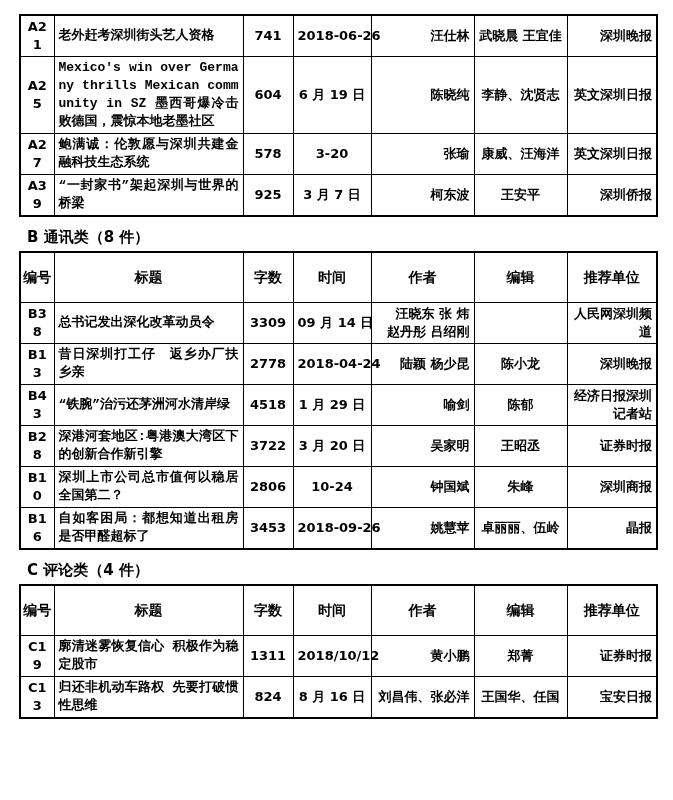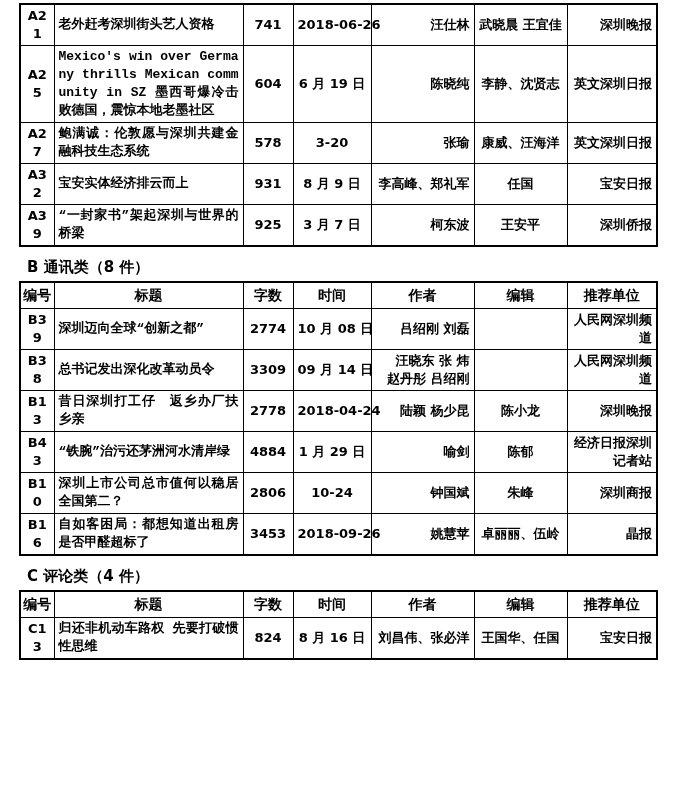--- a/index.html
+++ b/index.html
@@ -23,29 +23,29 @@
     border: 1px solid #000;
     vertical-align: middle;
     overflow-wrap: break-word;
     word-break: break-all;
   }
   table.doc-table th {
     font-size: 14px;
     line-height: 17px;
     font-weight: bold;
     text-align: center;
-    padding: 4px 2px;
+    padding: 16px 2px;
   }
   table.doc-table td {
     font-size: 13px;
     line-height: 18px;
     padding: 2px 4px;
     font-weight: 600;
   }
-  #table-a { margin-top: 3px; }
+  #table-a { margin-top: 14px; }
   .c-id     { text-align: center; padding: 2px 1px; }
   .c-title  { text-align: justify; text-align-last: left; font-family: Liberation Mono, monospace; }
   .c-words  { text-align: center; }
   .c-date   { text-align: center; white-space: nowrap; }
   .c-author { text-align: right; padding: 2px 3px; white-space: pre-line; }
   .c-editor { text-align: center; padding: 2px 3px; }
   .c-unit   { text-align: right; padding: 2px 2px; }
   .sec-title {
     font-size: 15px;
     line-height: 18px;
@@ -90,29 +90,20 @@
       <tr>
         <td class="c-id">A27</td>
         <td class="c-title">鲍满诚：伦敦愿与深圳共建金融科技生态系统</td>
         <td class="c-words">578</td>
         <td class="c-date">3-20</td>
         <td class="c-author">张瑜</td>
         <td class="c-editor">康威、汪海洋</td>
         <td class="c-unit">英文深圳日报</td>
       </tr>
       <tr>
-        <td class="c-id">A32</td>
-        <td class="c-title">宝安实体经济排云而上</td>
-        <td class="c-words">931</td>
-        <td class="c-date">8 月 9 日</td>
-        <td class="c-author">李高峰、郑礼军</td>
-        <td class="c-editor">任国</td>
-        <td class="c-unit">宝安日报</td>
-      </tr>
-      <tr>
         <td class="c-id">A39</td>
         <td class="c-title">“一封家书”架起深圳与世界的桥梁</td>
         <td class="c-words">925</td>
         <td class="c-date">3 月 7 日</td>
         <td class="c-author">柯东波</td>
         <td class="c-editor">王安平</td>
         <td class="c-unit">深圳侨报</td>
       </tr>
     </tbody>
   </table>
@@ -132,29 +123,20 @@
       <tr>
         <th>编号</th>
         <th>标题</th>
         <th>字数</th>
         <th>时间</th>
         <th>作者</th>
         <th>编辑</th>
         <th>推荐单位</th>
       </tr>
       <tr>
-        <td class="c-id">B39</td>
-        <td class="c-title">深圳迈向全球“创新之都”</td>
-        <td class="c-words">2774</td>
-        <td class="c-date">10 月 08 日</td>
-        <td class="c-author">吕绍刚 刘磊</td>
-        <td class="c-editor"></td>
-        <td class="c-unit">人民网深圳频道</td>
-      </tr>
-      <tr>
         <td class="c-id">B38</td>
         <td class="c-title">总书记发出深化改革动员令</td>
         <td class="c-words">3309</td>
         <td class="c-date">09 月 14 日</td>
         <td class="c-author">汪晓东 张 炜
 赵丹彤 吕绍刚</td>
         <td class="c-editor"></td>
         <td class="c-unit">人民网深圳频道</td>
       </tr>
       <tr>
@@ -162,25 +144,34 @@
         <td class="c-title">昔日深圳打工仔　返乡办厂扶乡亲</td>
         <td class="c-words">2778</td>
         <td class="c-date">2018-04-24</td>
         <td class="c-author">陆颖 杨少昆</td>
         <td class="c-editor">陈小龙</td>
         <td class="c-unit">深圳晚报</td>
       </tr>
       <tr>
         <td class="c-id">B43</td>
         <td class="c-title">“铁腕”治污还茅洲河水清岸绿</td>
-        <td class="c-words">4884</td>
+        <td class="c-words">4518</td>
         <td class="c-date">1 月 29 日</td>
         <td class="c-author">喻剑</td>
         <td class="c-editor">陈郁</td>
         <td class="c-unit">经济日报深圳记者站</td>
+      </tr>
+      <tr>
+        <td class="c-id">B28</td>
+        <td class="c-title">深港河套地区:粤港澳大湾区下的创新合作新引擎</td>
+        <td class="c-words">3722</td>
+        <td class="c-date">3 月 20 日</td>
+        <td class="c-author">吴家明</td>
+        <td class="c-editor">王昭丞</td>
+        <td class="c-unit">证券时报</td>
       </tr>
       <tr>
         <td class="c-id">B10</td>
         <td class="c-title">深圳上市公司总市值何以稳居全国第二？</td>
         <td class="c-words">2806</td>
         <td class="c-date">10-24</td>
         <td class="c-author">钟国斌</td>
         <td class="c-editor">朱峰</td>
         <td class="c-unit">深圳商报</td>
       </tr>
@@ -211,20 +202,29 @@
       <tr>
         <th>编号</th>
         <th>标题</th>
         <th>字数</th>
         <th>时间</th>
         <th>作者</th>
         <th>编辑</th>
         <th>推荐单位</th>
       </tr>
       <tr>
+        <td class="c-id">C19</td>
+        <td class="c-title">廓清迷雾恢复信心 积极作为稳定股市</td>
+        <td class="c-words">1311</td>
+        <td class="c-date">2018/10/12</td>
+        <td class="c-author">黄小鹏</td>
+        <td class="c-editor">郑菁</td>
+        <td class="c-unit">证券时报</td>
+      </tr>
+      <tr>
         <td class="c-id">C13</td>
         <td class="c-title">归还非机动车路权 先要打破惯性思维</td>
         <td class="c-words">824</td>
         <td class="c-date">8 月 16 日</td>
         <td class="c-author">刘昌伟、张必洋</td>
         <td class="c-editor">王国华、任国</td>
         <td class="c-unit">宝安日报</td>
       </tr>
 
     </tbody>

